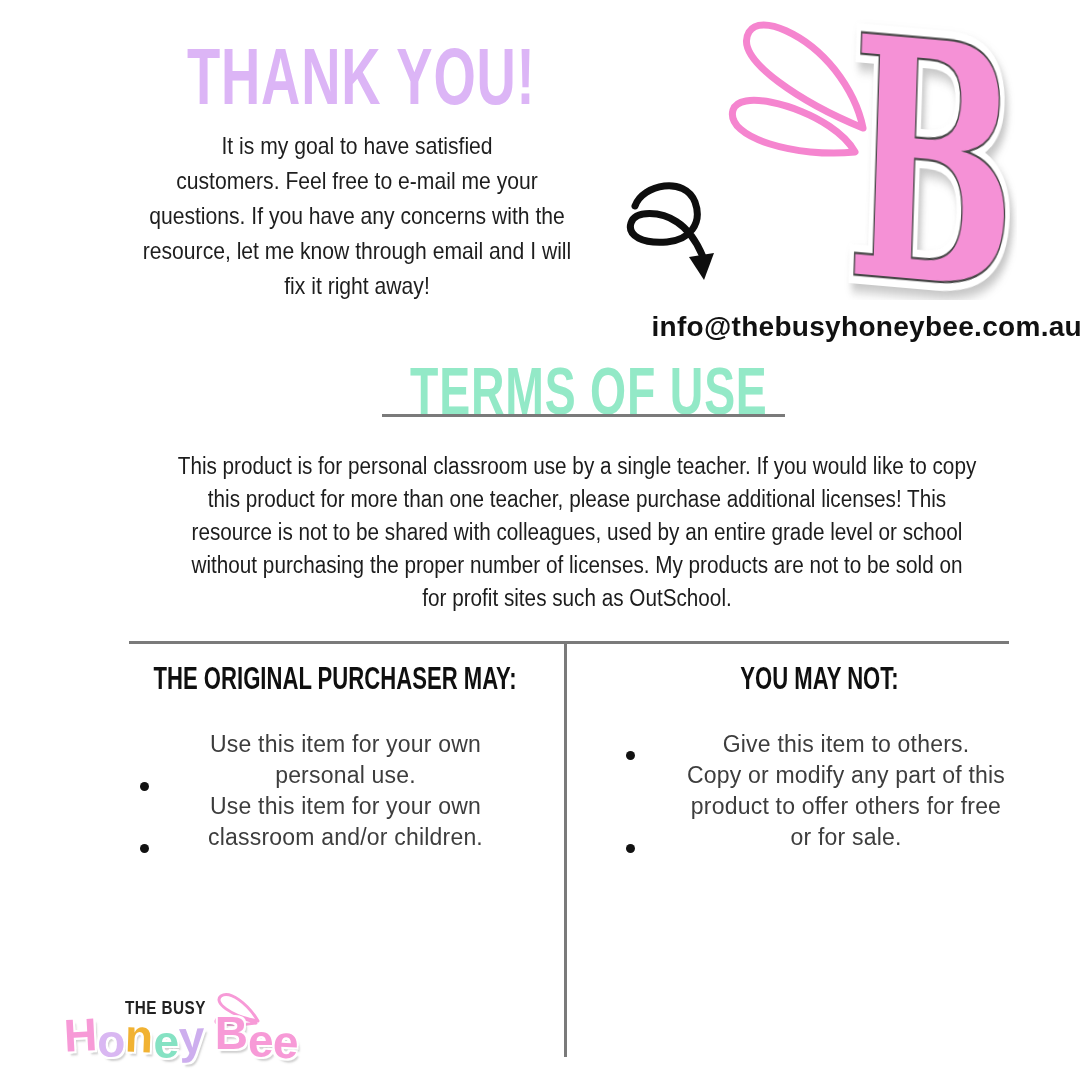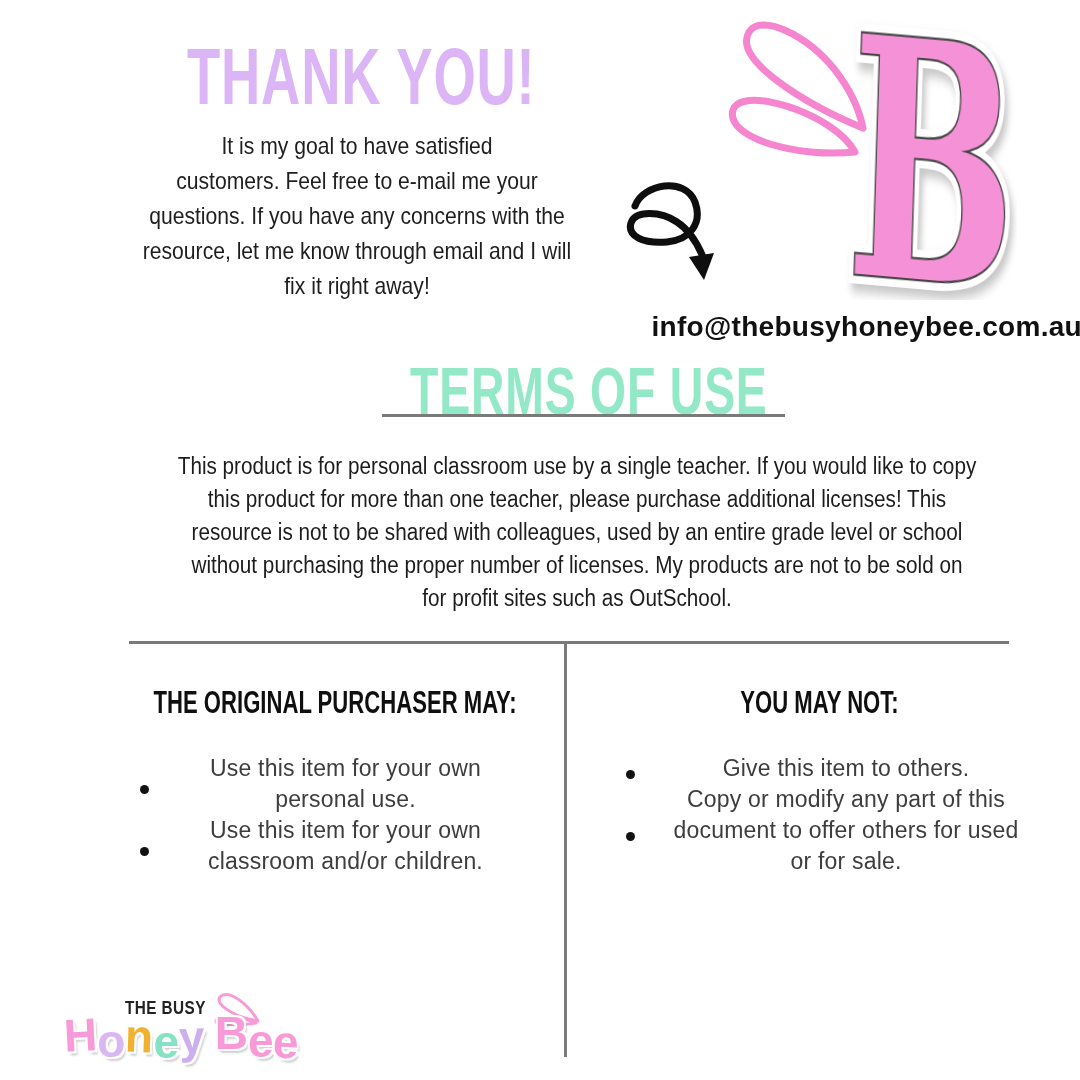--- a/index.html
+++ b/index.html
@@ -107,39 +107,39 @@
   
   .rule-horizontal {
     position: absolute;
     left: 92px; top: 641px; width: 880px; height: 3px;
   }
   .rule-vertical {
     position: absolute;
     left: 527px; top: 641px; width: 3px; height: 416px;
   }
   
-  .column { position: absolute; top: 684px; }
+  .column { position: absolute; top: 660px; }
   .column-left  { left: 85px;  width: 420px; }
   .column-right { left: 545px; width: 475px; }
   .column-header {
     text-align: center;
     font-size: 26px; font-weight: bold;
     color: #0f0f0f;
     transform: scale(0.85, 1.22);
     transform-origin: center top;
     white-space: nowrap;
   }
   .column ul {
     list-style: none;
     margin: 38px 0 0 0;
     padding: 0;
   }
   .column li {
     display: flex;
-    align-items: center;
+    align-items: flex-end;
     font-size: 23px;
     line-height: 31px;
     color: #3d3d3d;
   }
   .bullet-dot {
     flex: none;
     width: 9px; height: 9px;
     border-radius: 50%;
     background: #121212;
     margin-top: 11px;
@@ -256,21 +256,21 @@
   <div class="column column-right">
     <div class="column-header">YOU MAY NOT:</div>
     <ul>
       <li>
         <span class="bullet-dot"></span>
         <span class="li-text">Give this item to others.</span>
       </li>
       <li>
         <span class="bullet-dot"></span>
         <span class="li-text">Copy or modify any part of this
-document to offer others for used
+product to offer others for free
 or for sale.</span>
       </li>
     </ul>
   </div>
 
   <div class="footer-logo">
     <span class="footer-tagline">THE BUSY</span>
     <svg class="footer-wings" viewBox="0 0 58 38">
       <path d="M 50 33 C 40 16, 22 2, 13 8 C 5 14, 22 28, 50 33 Z"></path>
       <path d="M 48 35 C 32 28, 10 26, 8 33 C 7 38, 28 38, 48 35 Z"></path>

